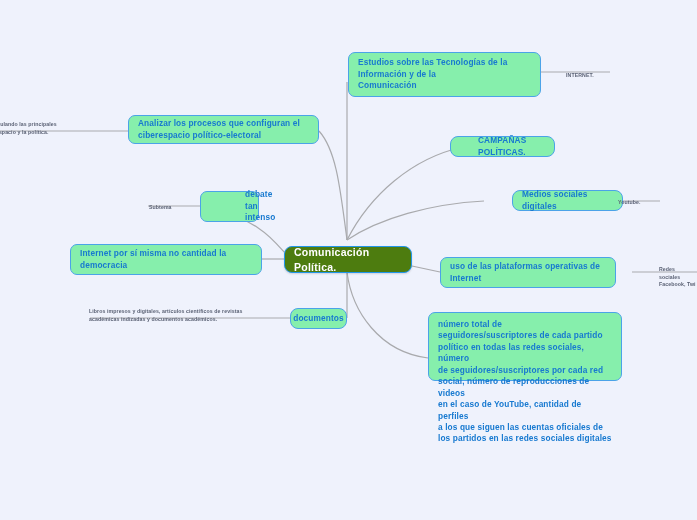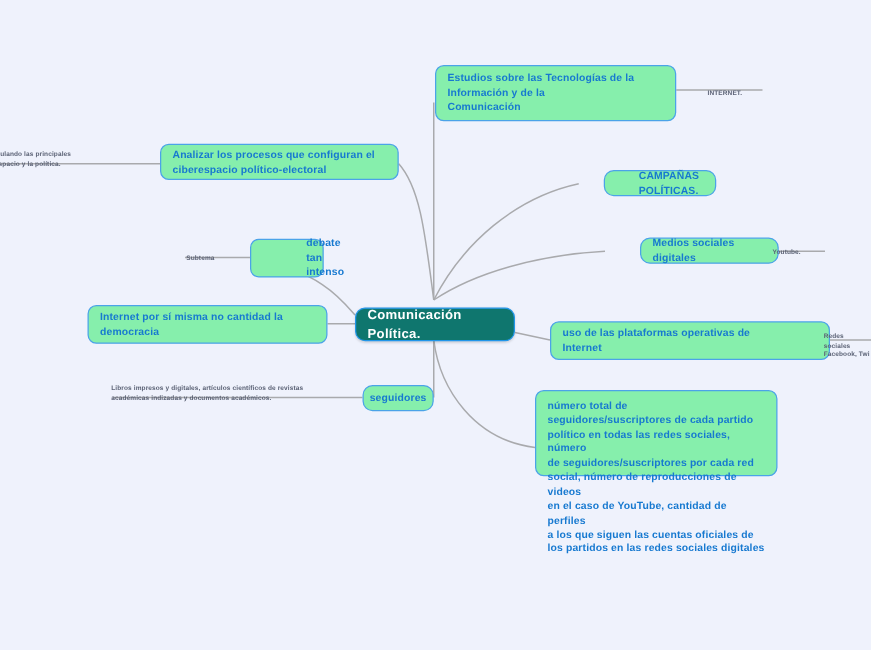--- a/index.html
+++ b/index.html
@@ -38,21 +38,21 @@
     font-weight: bold;
     font-size: 8.3px;
     line-height: 1.38;
     letter-spacing: .12px;
     padding: 6px 9px;
     display: flex;
     align-items: center;
     white-space: pre-line;
   }
   .node.center {
-    background: #0f766e;
+    background: #4d7c0f;
     border-color: #2196ea;
     color: #ffffff;
     border-radius: 8px;
     font-size: 10.5px;
     letter-spacing: .25px;
     justify-content: center;
     box-shadow: 0 1px 2px rgba(0,0,0,.14);
   }
   .node.pill {
     border-radius: 8px;
@@ -113,45 +113,45 @@
     <span>Estudios sobre las Tecnologías de la
 Información y de la
 Comunicación</span>
   </div>
 
   <div class="node" style="left:128px; top:115px; width:191px; height:29px;">
     <span>Analizar los procesos que configuran el
 ciberespacio político-electoral</span>
   </div>
 
-  <div class="node pill" style="left:483px; top:136px; width:90px; height:21px;padding-left:27px;">
+  <div class="node pill" style="left:450px; top:136px; width:105px; height:21px;padding-left:27px;">
     <span>CAMPAÑAS POLÍTICAS.</span>
   </div>
 
   <div class="node pill" style="left:484px; top:190px; width:111px; height:21px;margin-left:28px;">
     <span>Medios sociales digitales</span>
   </div>
 
   <div class="node" style="left:200px; top:191px; width:59px; height:31px;padding-left:44px;">
     <span>debate tan
 intenso</span>
   </div>
 
   <div class="node" style="left:70px; top:244px; width:192px; height:31px;">
     <span>Internet por sí misma no cantidad la
 democracia</span>
   </div>
 
-  <div class="node" style="left:440px; top:257px; width:224px; height:31px;">
+  <div class="node" style="left:440px; top:257px; width:176px; height:31px;">
     <span>uso de las plataformas operativas de
 Internet</span>
   </div>
 
   <div class="node pill" style="left:290px; top:308px; width:57px; height:21px;">
-    <span>seguidores</span>
+    <span>documentos</span>
   </div>
 
   <div class="node" style="left:428px; top:312px; width:194px; height:69px; align-items:flex-start;">
     <span>número total de
 seguidores/suscriptores de cada partido
 político en todas las redes sociales, número
 de seguidores/suscriptores por cada red
 social, número de reproducciones de videos
 en el caso de YouTube, cantidad de perfiles
 a los que siguen las cuentas oficiales de

